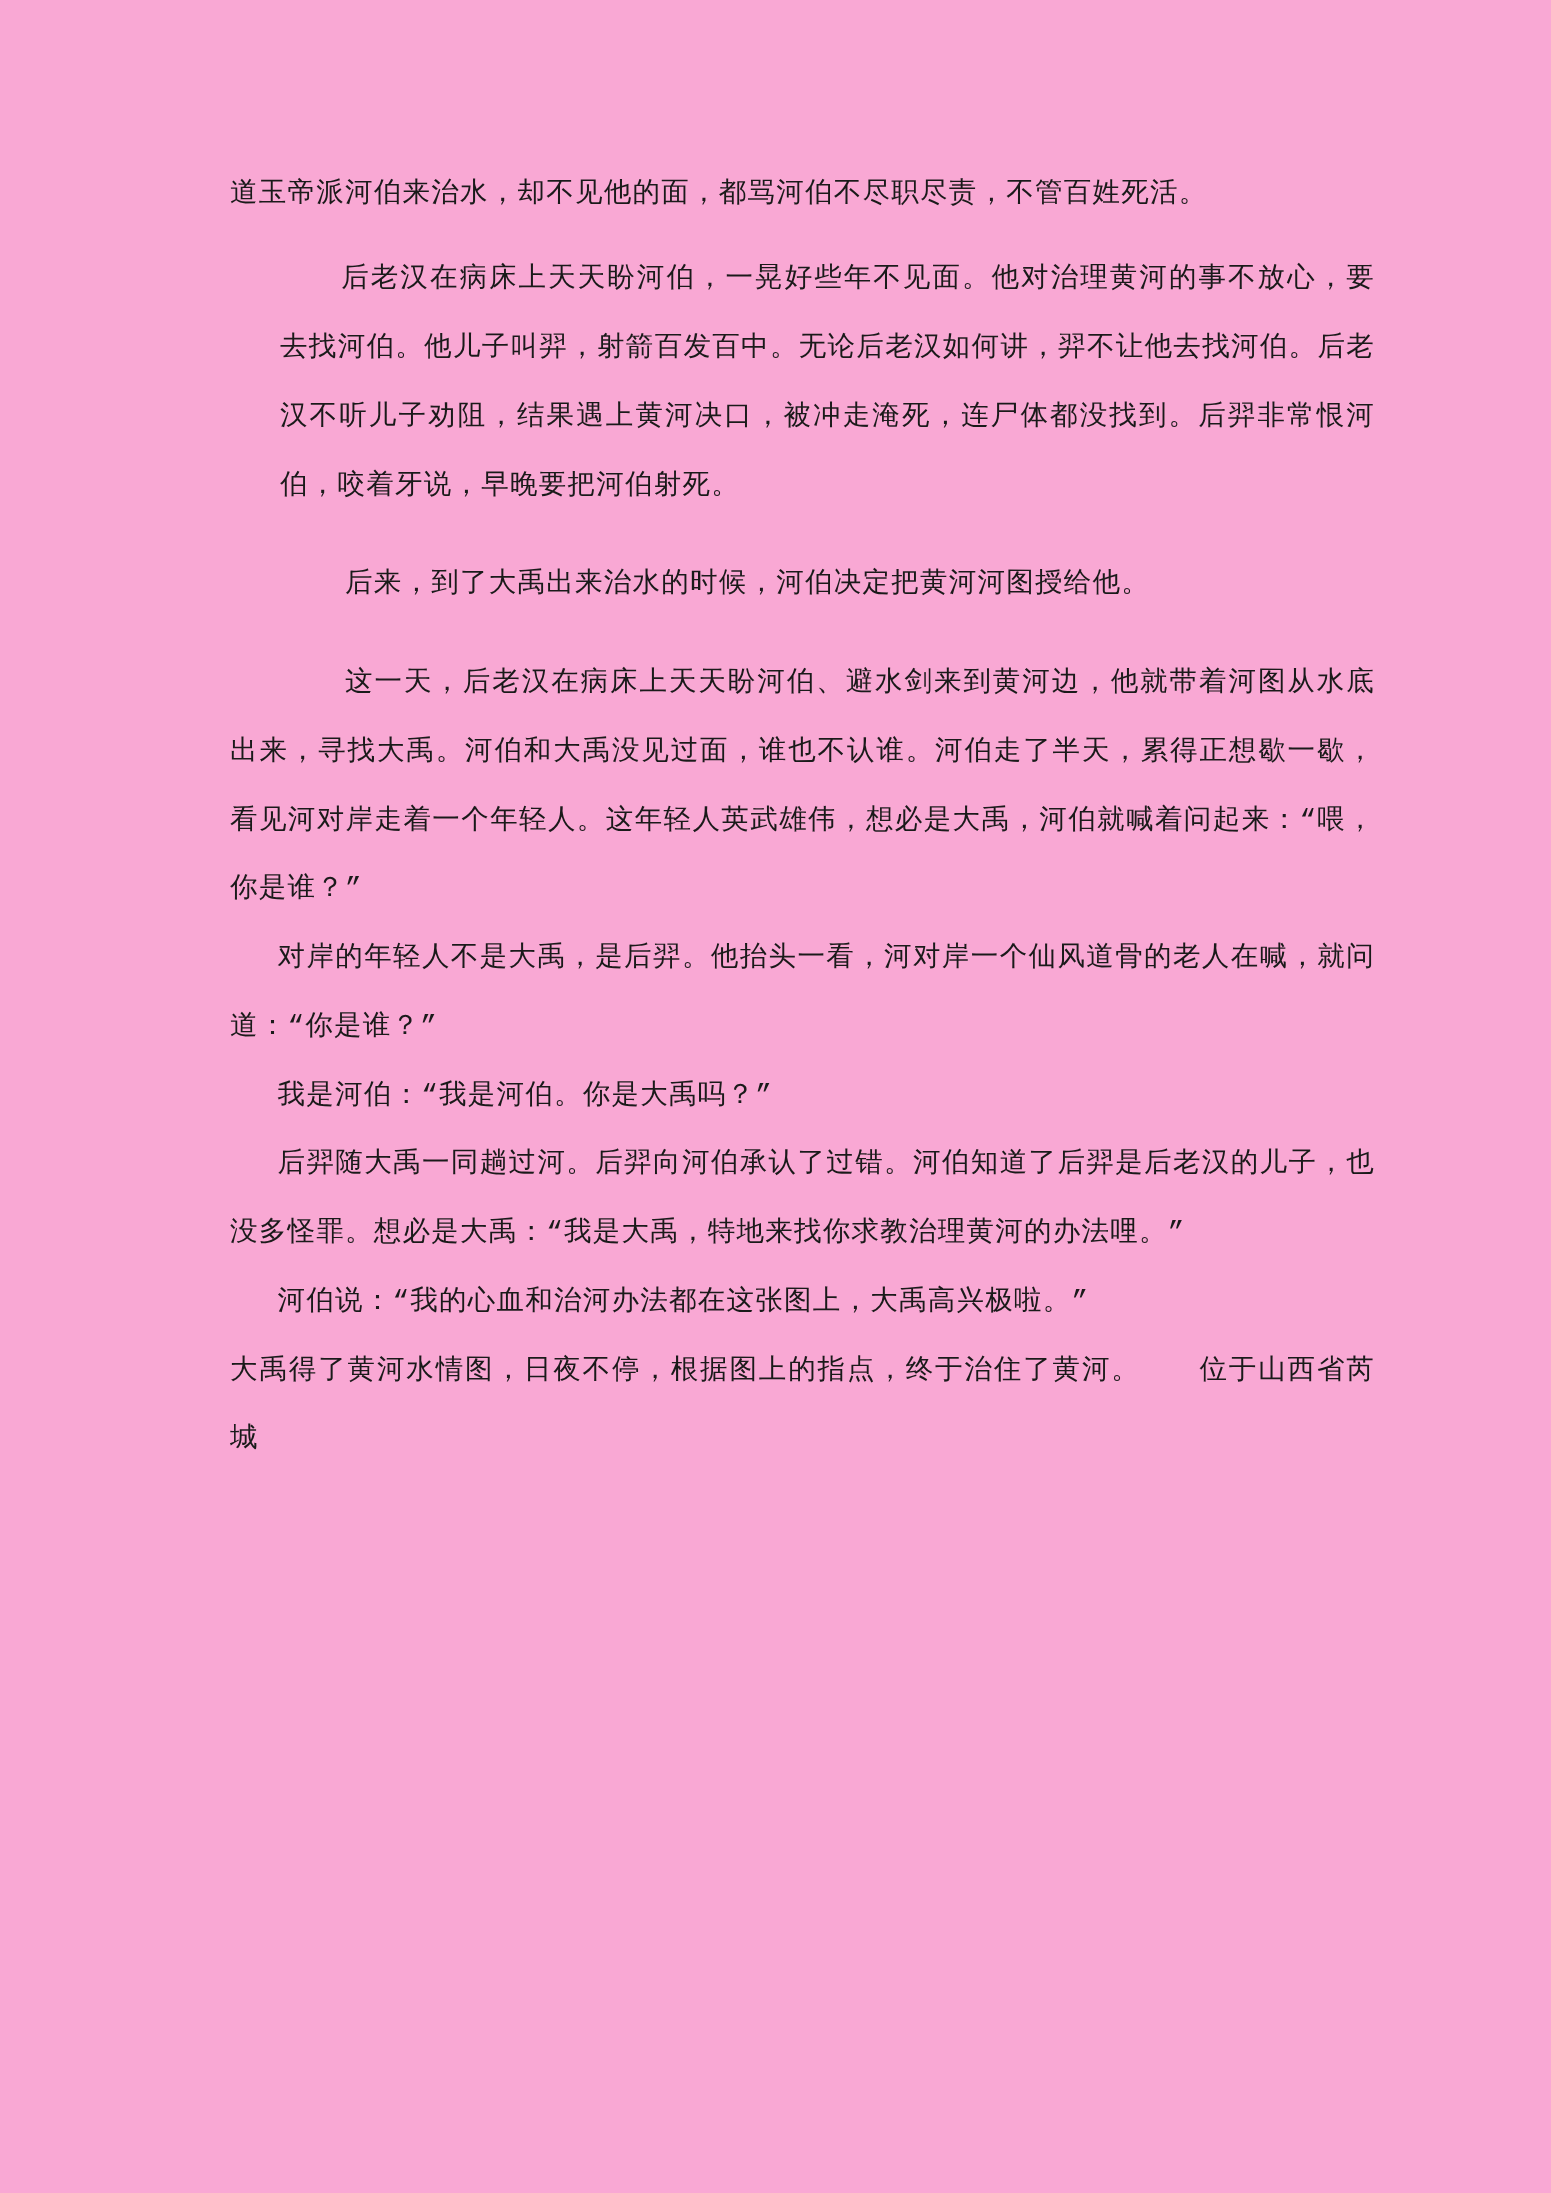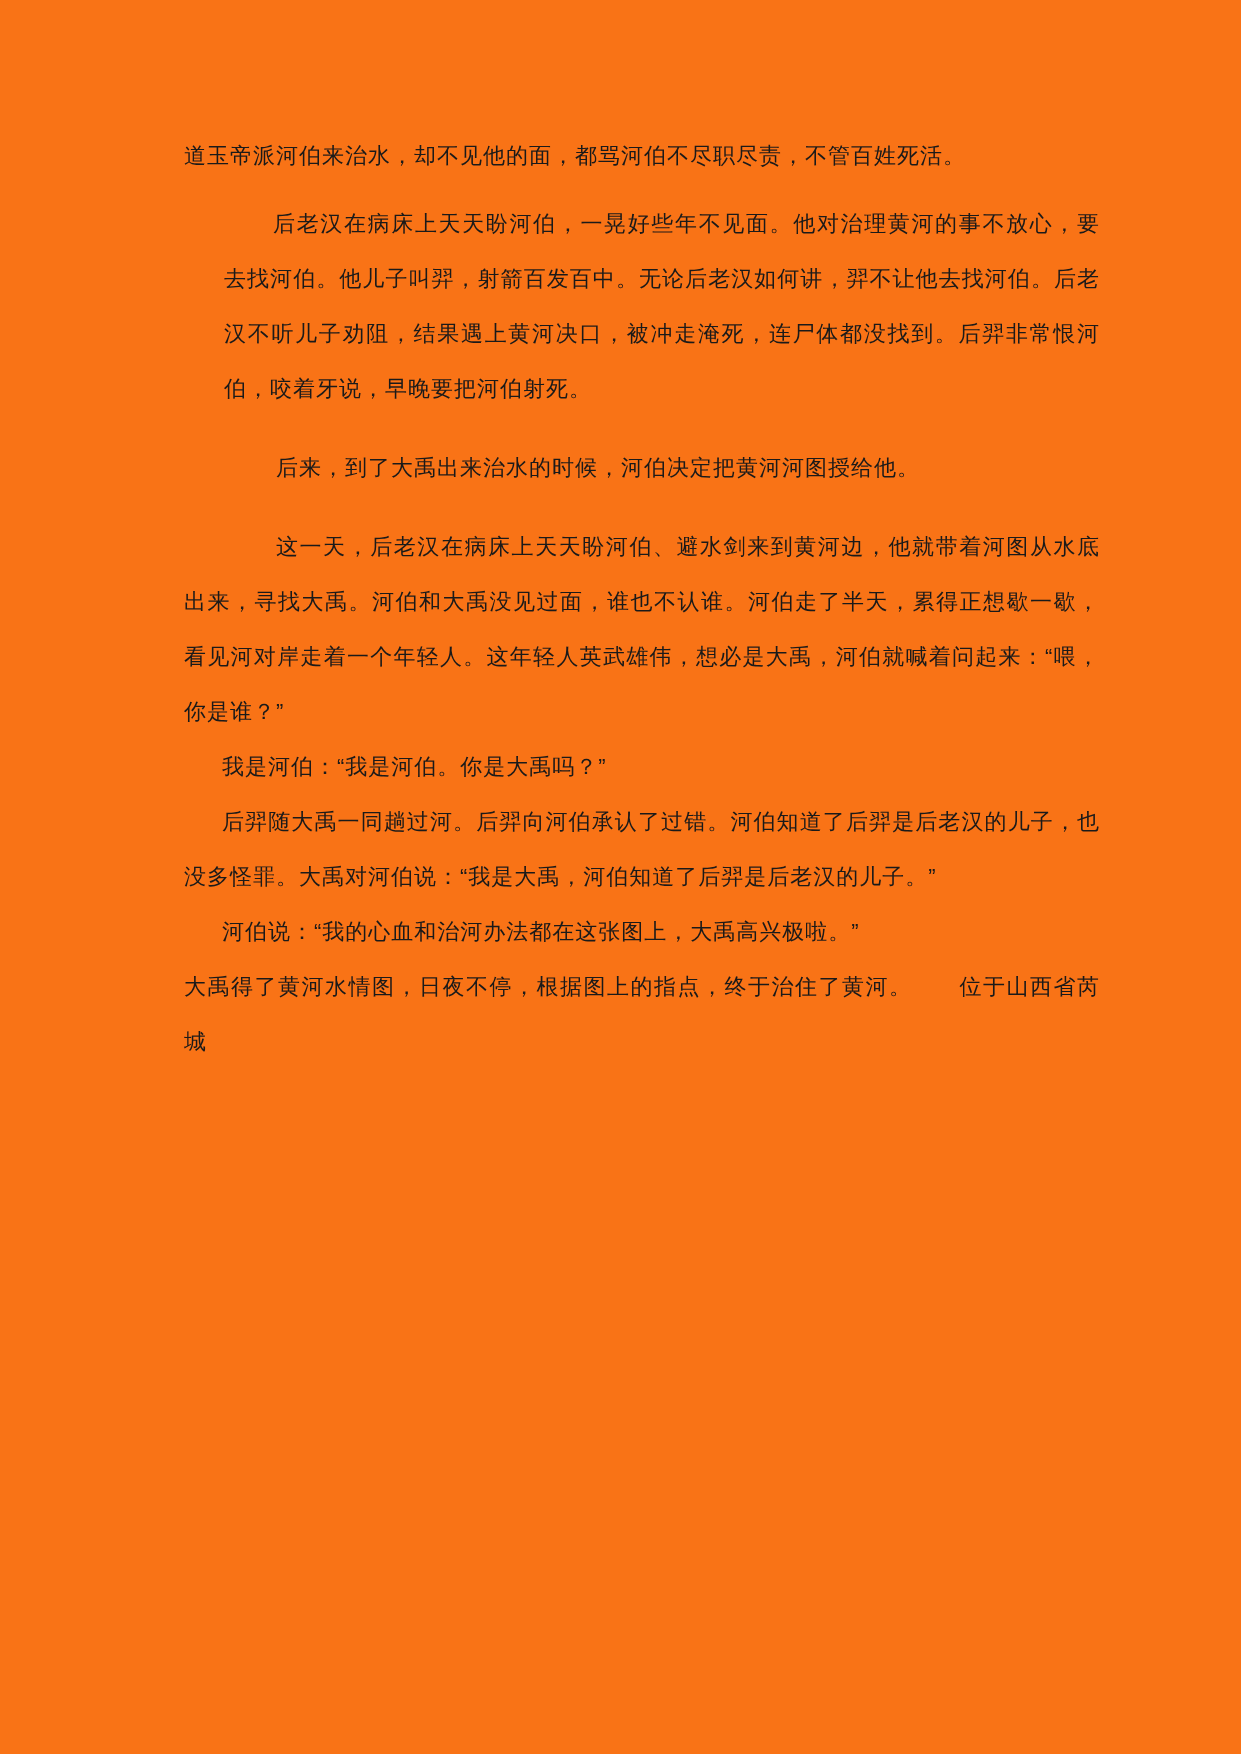--- a/index.html
+++ b/index.html
@@ -5,23 +5,23 @@
 <style>
   html, body {
     margin: 0;
     padding: 0;
     background: #ffffff;
   }
   .page {
     position: relative;
     width: 1241px;
     height: 1754px;
-    background: #f97316;
+    background: #f9a8d4;
     overflow: hidden;
-    font-family: Liberation Sans, sans-serif;
+    font-family: Liberation Mono, monospace;
   }
   .content {
     position: absolute;
     left: 184px;
     top: 128px;
     width: 916px;
   }
   .para {
     margin: 0;
     font-size: 22px;
@@ -43,18 +43,19 @@
 </style>
 </head>
 <body>
 
 <div class="page">
   <main class="content">
       <p class="para indent-none">道玉帝派河伯来治水，却不见他的面，都骂河伯不尽职尽责，不管百姓死活。</p>
       <p class="para indent-wide">后老汉在病床上天天盼河伯，一晃好些年不见面。他对治理黄河的事不放心，要去找河伯。他儿子叫羿，射箭百发百中。无论后老汉如何讲，羿不让他去找河伯。后老汉不听儿子劝阻，结果遇上黄河决口，被冲走淹死，连尸体都没找到。后羿非常恨河伯，咬着牙说，早晚要把河伯射死。</p>
       <p class="para indent-deep">后来，到了大禹出来治水的时候，河伯决定把黄河河图授给他。</p>
       <p class="para indent-deep">这一天，后老汉在病床上天天盼河伯、避水剑来到黄河边，他就带着河图从水底出来，寻找大禹。河伯和大禹没见过面，谁也不认谁。河伯走了半天，累得正想歇一歇，看见河对岸走着一个年轻人。这年轻人英武雄伟，想必是大禹，河伯就喊着问起来：“喂，你是谁？”</p>
+      <p class="para indent-normal">对岸的年轻人不是大禹，是后羿。他抬头一看，河对岸一个仙风道骨的老人在喊，就问道：“你是谁？”</p>
       <p class="para indent-normal">我是河伯：“我是河伯。你是大禹吗？”</p>
-      <p class="para indent-normal">后羿随大禹一同趟过河。后羿向河伯承认了过错。河伯知道了后羿是后老汉的儿子，也没多怪罪。大禹对河伯说：“我是大禹，河伯知道了后羿是后老汉的儿子。”</p>
+      <p class="para indent-normal">后羿随大禹一同趟过河。后羿向河伯承认了过错。河伯知道了后羿是后老汉的儿子，也没多怪罪。想必是大禹：“我是大禹，特地来找你求教治理黄河的办法哩。”</p>
       <p class="para indent-normal">河伯说：“我的心血和治河办法都在这张图上，大禹高兴极啦。”</p>
       <p class="para indent-none">大禹得了黄河水情图，日夜不停，根据图上的指点，终于治住了黄河。　　位于山西省芮城</p>
     </main>
 </div>
 
 </body></html>

